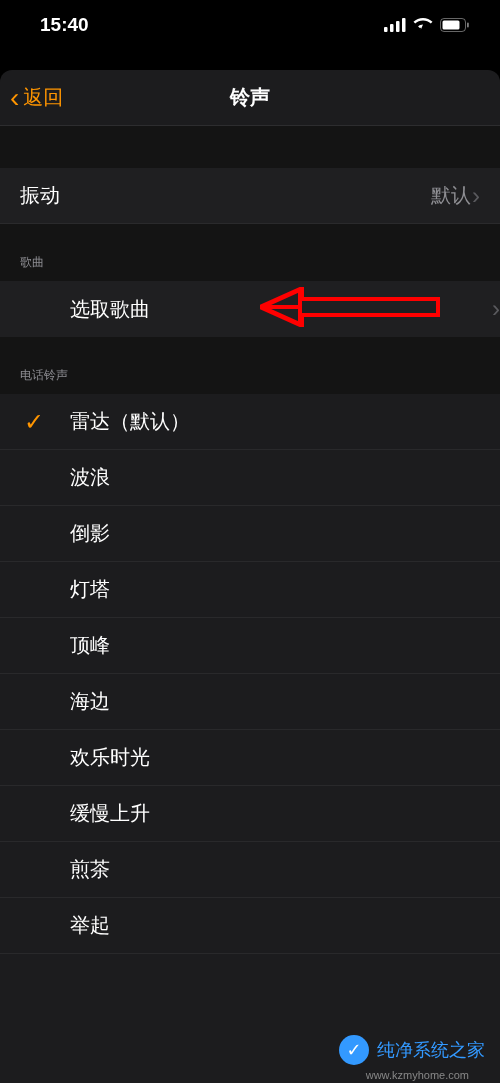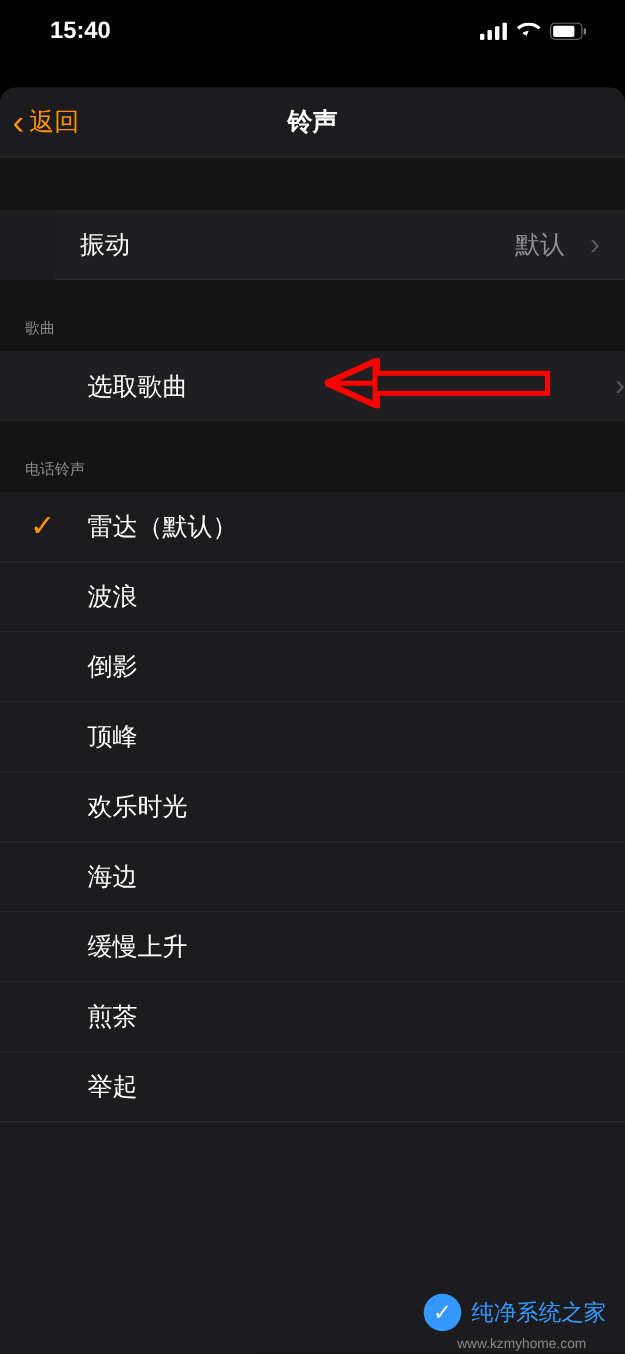--- a/index.html
+++ b/index.html
@@ -84,32 +84,31 @@
       background: #141414;
     }
     .row {
       display: flex;
       align-items: center;
       justify-content: space-between;
       padding: 0 20px;
       height: 56px;
       background: #1f1f21;
       border-bottom: 0.5px solid rgba(255,255,255,0.05);
-      margin-left: 44px;
     }
     .row-label {
       font-size: 20px;
       color: #fff;
     }
     .row-value {
       font-size: 20px;
       color: #8e8e93;
       display: flex;
       align-items: center;
-      gap: 20px;
+      gap: 1px;
     }
     .chevron-right {
       color: #5a5a5e;
       font-size: 24px;
       font-weight: 300;
     }
     .section-header {
       padding: 30px 20px 10px 20px;
       background: #141414;
       font-size: 12px;
@@ -258,27 +257,30 @@
         <span class="check-mark">✓</span>
         <span>雷达（默认）</span>
       </div>
       <div class="ringtone-item">
         <span>波浪</span>
       </div>
       <div class="ringtone-item">
         <span>倒影</span>
       </div>
       <div class="ringtone-item">
+        <span>灯塔</span>
+      </div>
+      <div class="ringtone-item">
         <span>顶峰</span>
       </div>
       <div class="ringtone-item">
+        <span>海边</span>
+      </div>
+      <div class="ringtone-item">
         <span>欢乐时光</span>
-      </div>
-      <div class="ringtone-item">
-        <span>海边</span>
       </div>
       <div class="ringtone-item">
         <span>缓慢上升</span>
       </div>
       <div class="ringtone-item">
         <span>煎茶</span>
       </div>
       <div class="ringtone-item">
         <span>举起</span>
       </div>

